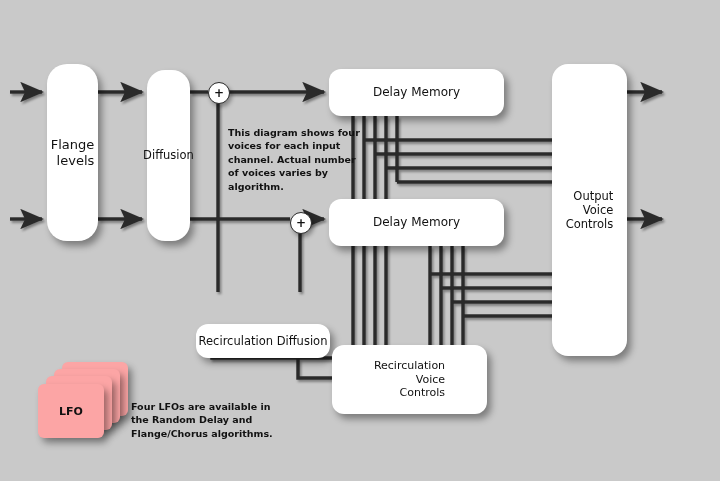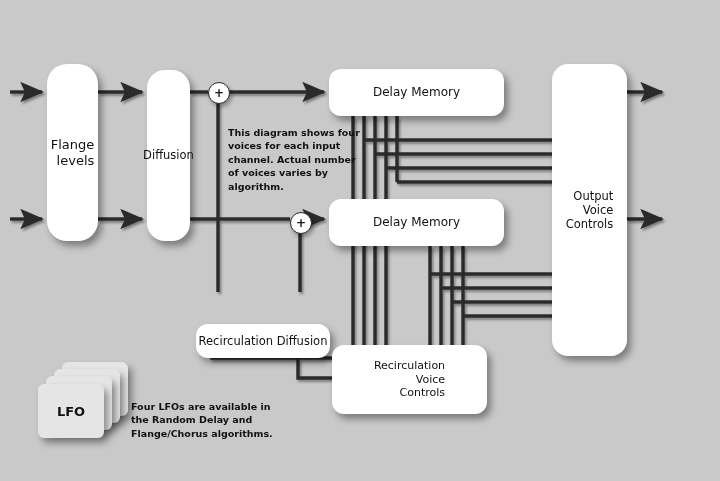--- a/index.html
+++ b/index.html
@@ -31,23 +31,23 @@
   #blk-delay-1{left:329px;top:69px;width:175px;height:47px;border-radius:12px;font-size:12px;}
   #blk-delay-2{left:329px;top:199px;width:175px;height:47px;border-radius:12px;font-size:12px;}
   #blk-output-voice{left:552px;top:64px;width:75px;height:292px;border-radius:16px;font-size:11.5px;}
   #blk-recirc-diffusion{left:196px;top:292px;width:134px;height:34px;border-radius:12px;font-size:11.5px;margin-top:32px;}
   #blk-recirc-voice{left:332px;top:345px;width:155px;height:69px;border-radius:12px;font-size:11px;}
 
   
   #lfo-stack{position:absolute;left:38px;top:362px;width:92px;height:72px;z-index:6;}
   .lfo-card{
     position:absolute;width:66px;height:54px;border-radius:6px;
-    background:#e5e5e5;box-shadow:4px 5px 7px rgba(0,0,0,0.38);
+    background:#fca5a5;box-shadow:4px 5px 7px rgba(0,0,0,0.38);
     display:flex;align-items:center;justify-content:center;
-    font-size:13px;font-weight:bold;color:#111;
+    font-size:11px;font-weight:bold;color:#111;
   }
   #lfo-card-4{left:24px;top:0px;}
   #lfo-card-3{left:16px;top:7px;}
   #lfo-card-2{left:8px;top:14px;}
   #lfo-card-1{left:0px;top:22px;}
 
   .note{
     position:absolute;color:#111;font-weight:bold;
     font-size:9.5px;line-height:1.42;z-index:7;
   }

